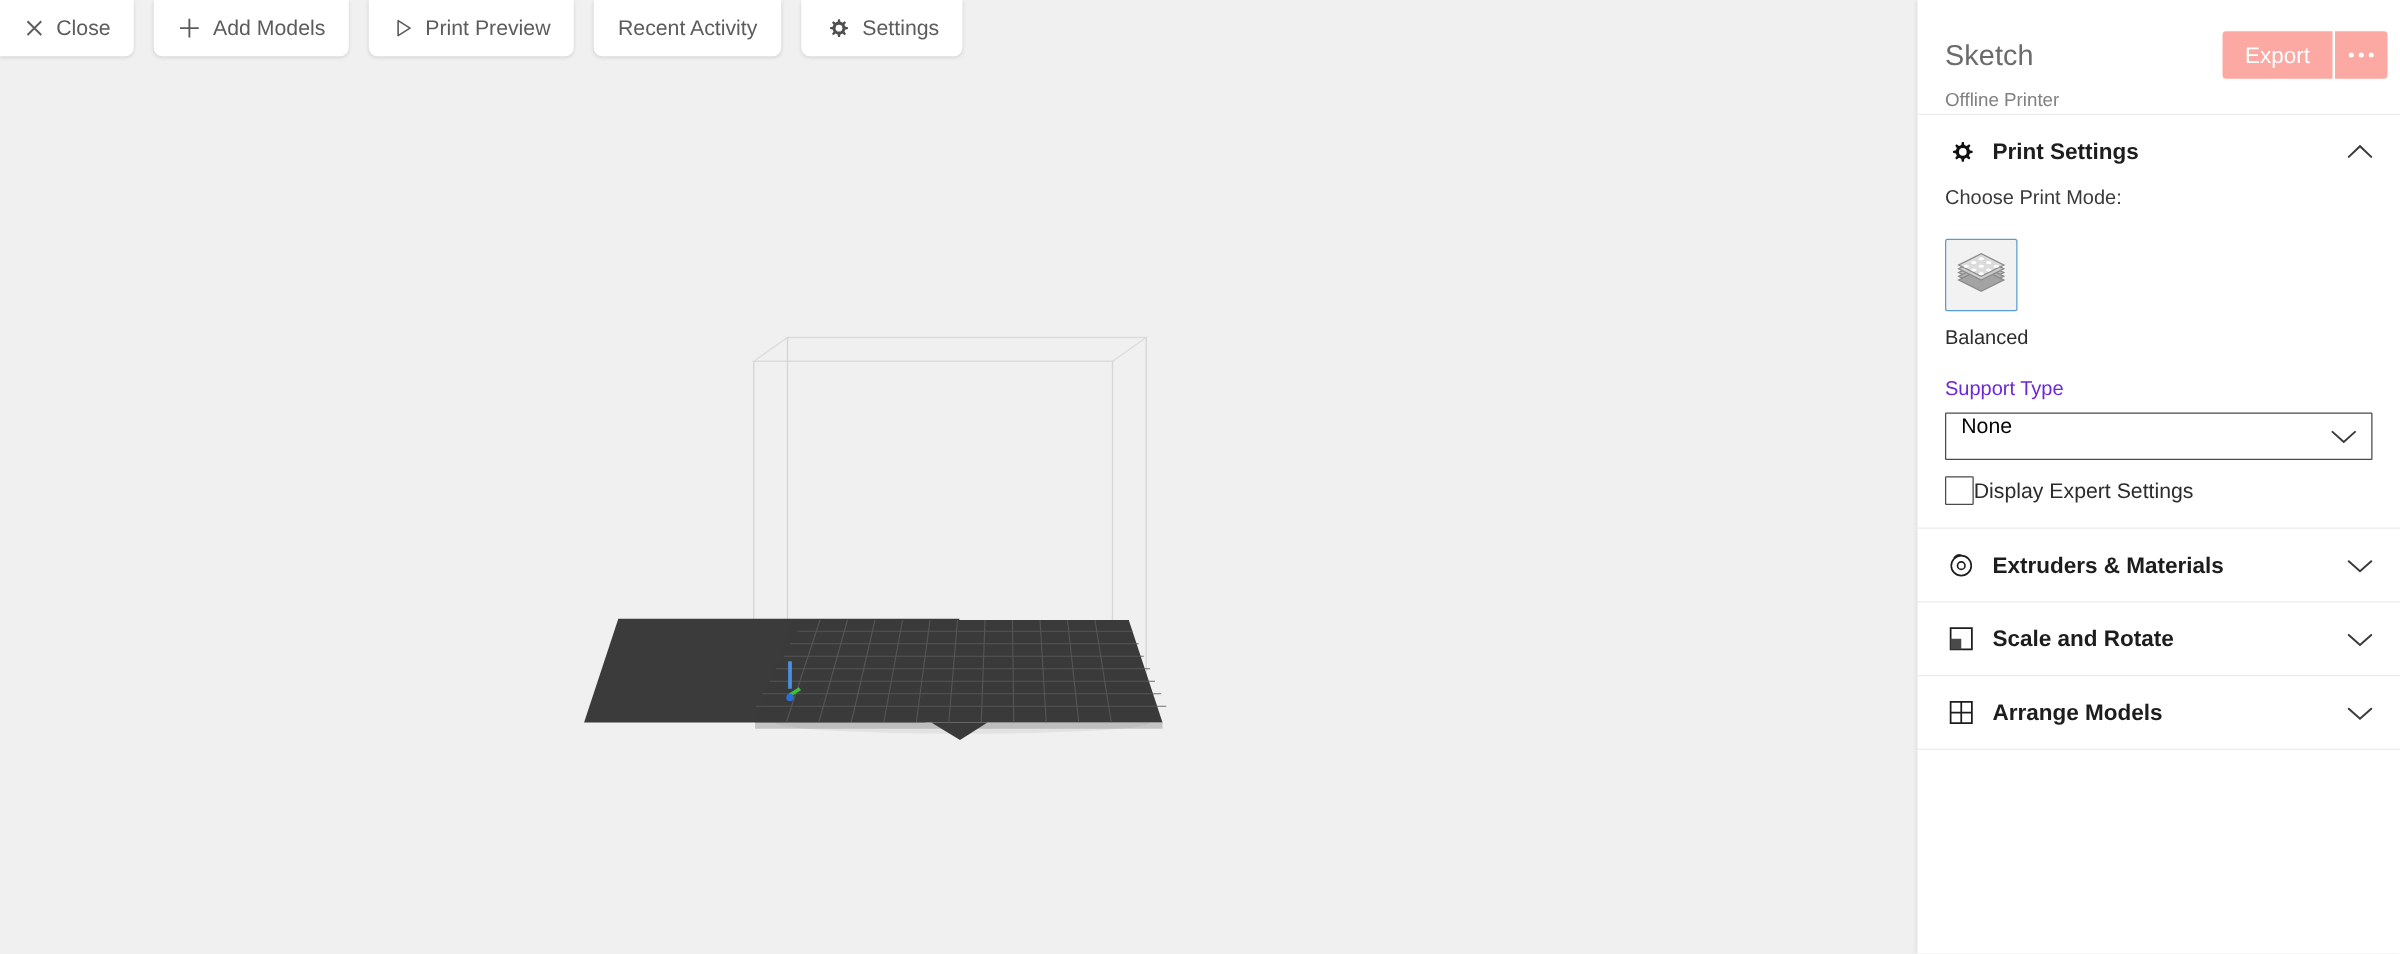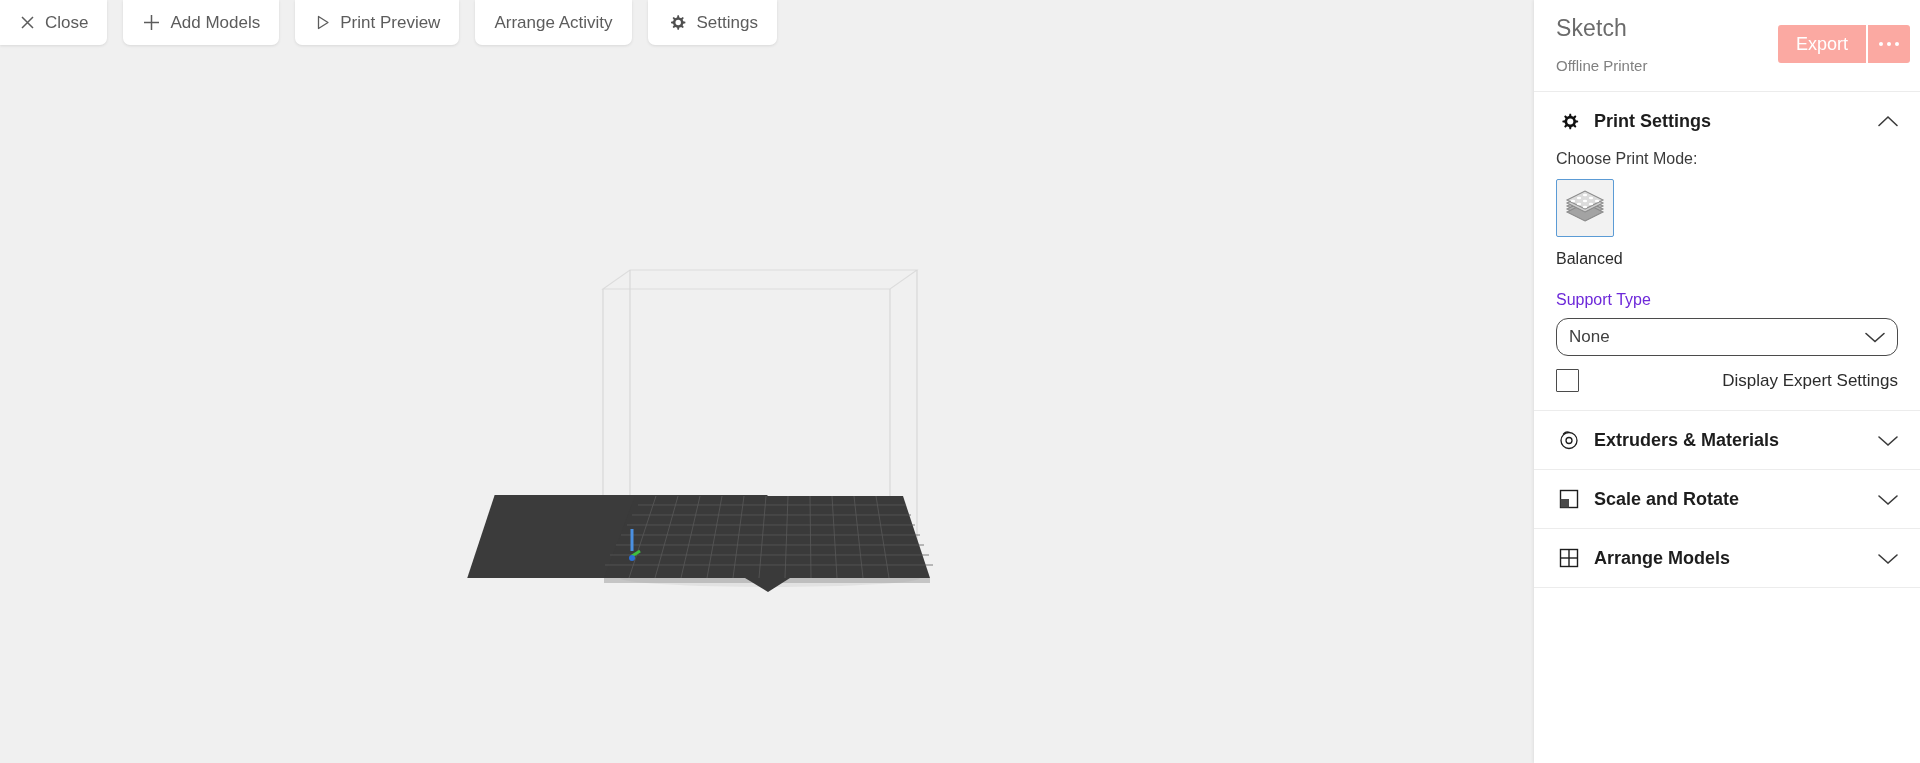--- a/index.html
+++ b/index.html
@@ -78,22 +78,22 @@
     box-shadow: -1px 0 3px rgba(0,0,0,0.07);
     box-sizing: border-box;
   }
 
   .panel-header {
     position: relative;
     height: 92px;
     border-bottom: 1px solid #ececec;
     box-sizing: border-box;
     display: flex;
-    align-items: flex-start;
-    padding: 16px 0 0 22px;
+    align-items: flex-end;
+    padding: 6px 0 0 22px;
   }
   .printer-block { display: flex; flex-direction: column; justify-content: center; }
   .printer-name {
     font-size: 23px;
     color: #6b6b6b;
     line-height: 1.12;
     font-weight: 400;
     letter-spacing: .1px;
   }
   .printer-status {
@@ -171,21 +171,21 @@
     display: flex; align-items: center; justify-content: center;
     flex: 0 0 auto;
   }
 
   .section-body { padding: 0 22px 18px 22px; }
   .divider { height: 1px; background: #ececec; width: 100%; }
 
   .field-label {
     font-size: 16px;
     color: #3a3a3a;
-    margin: 0 0 11px 0;
+    margin: 0 0 23px 0;
   }
   .mode-tile {
     width: 58px; height: 58px;
     border: 1px solid #5b9bd5;
     background: #f2f2f2;
     border-radius: 2px;
     display: flex; align-items: center; justify-content: center;
     cursor: pointer;
     box-sizing: border-box;
   }
@@ -196,43 +196,40 @@
   }
   .sub-label {
     font-size: 16px;
     color: #6d28d9;
     margin: 23px 0 9px 0;
   }
   .select-box {
     position: relative;
     height: 38px;
     border: 1px solid #4b4b4b;
-    border-radius: 12px;
-    display: flex;
-    align-items: center;
+    border-radius: 1px;
+    display: flex;
     padding: 0 12px;
     font-size: 17px;
-    color: #404040;
+    color: #000000;
     cursor: pointer;
     background: #fff;
     box-sizing: border-box;
   }
   .select-box .sel-chev {
     position: absolute;
     right: 11px; top: 50%;
     transform: translateY(-50%);
     display: flex; align-items: center;
   }
   .check-row {
     display: flex;
     align-items: center;
     margin-top: 13px;
-    gap: 16px;
-    cursor: pointer;
-    justify-content: space-between;
+    cursor: pointer;
   }
   .checkbox {
     width: 23px; height: 23px;
     border: 1px solid #4b4b4b;
     background: #fff;
     border-radius: 1px;
     flex: 0 0 auto;
     box-sizing: border-box;
   }
   .check-label {
@@ -330,21 +327,21 @@
     <button class="tool-btn">
       <span class="ic">
         <svg width="17" height="17" viewBox="0 0 17 17">
           <path d="M4.5 2.5 L14 8.5 L4.5 14.5 Z" stroke="#5c5c5c" stroke-width="1.3" fill="none" stroke-linejoin="round"></path>
         </svg>
       </span>
       <span>Print Preview</span>
     </button>
 
     <button class="tool-btn">
-      <span>Arrange Activity</span>
+      <span>Recent Activity</span>
     </button>
 
     <button class="tool-btn">
       <span class="ic">
         <svg width="21" height="21" viewBox="0 0 24 24" fill="#4f4f4f">
           <path d="M12 1.8 L13.6 1.8 L14.1 4.2 A8 8 0 0 1 16 5.0 L18.0 3.6 L19.2 4.8 L17.8 6.8
                    A8 8 0 0 1 18.6 8.7 L21 9.2 L21 10.8 L18.6 11.3 A8 8 0 0 1 17.8 13.2
                    L19.2 15.2 L18.0 16.4 L16 15.0 A8 8 0 0 1 14.1 15.8 L13.6 18.2 L12 18.2
                    L11.5 15.8 A8 8 0 0 1 9.6 15.0 L7.6 16.4 L6.4 15.2 L7.8 13.2
                    A8 8 0 0 1 7.0 11.3 L4.6 10.8 L4.6 9.2 L7.0 8.7 A8 8 0 0 1 7.8 6.8

